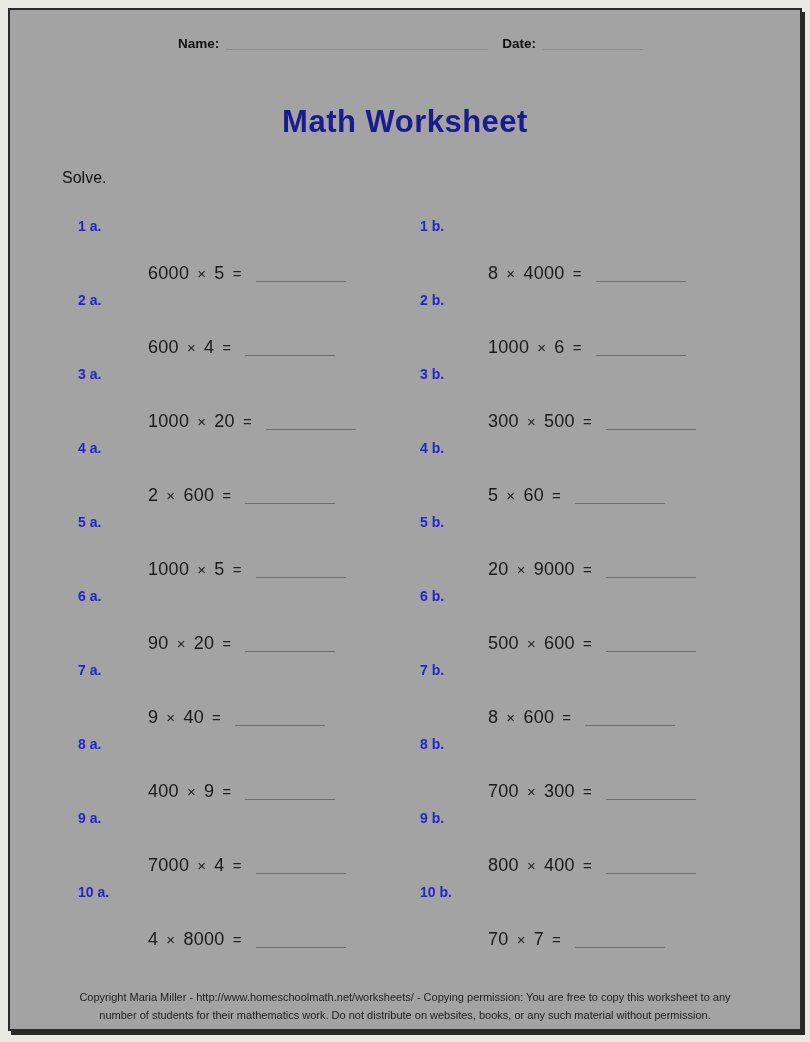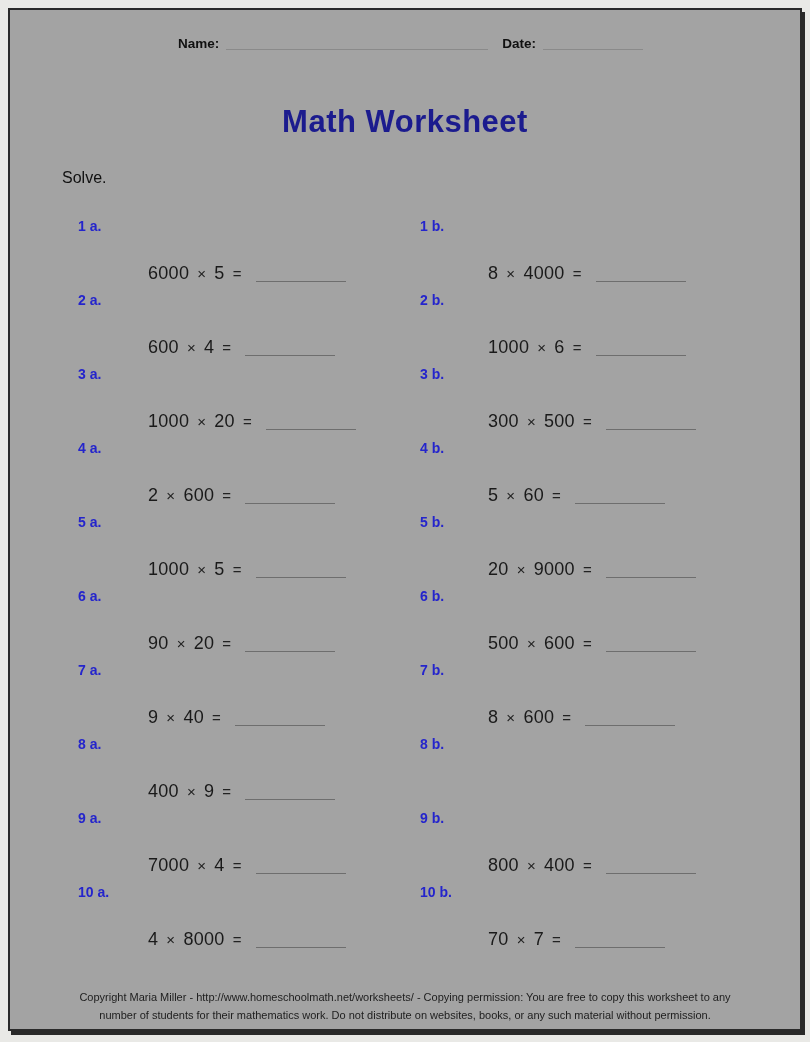--- a/index.html
+++ b/index.html
@@ -188,20 +188,21 @@
       <div class="prow">
         <span class="plabel label-a">7 a.</span>
         <span class="pexpr expr-a"><span class="factor1">9</span><span class="times-sign">×</span><span class="factor2">40</span><span class="equals-sign">=</span><span class="answer-blank"></span></span>
         <span class="plabel label-b">7 b.</span>
         <span class="pexpr expr-b"><span class="factor1">8</span><span class="times-sign">×</span><span class="factor2">600</span><span class="equals-sign">=</span><span class="answer-blank"></span></span>
       </div>
       <div class="prow">
         <span class="plabel label-a">8 a.</span>
         <span class="pexpr expr-a"><span class="factor1">400</span><span class="times-sign">×</span><span class="factor2">9</span><span class="equals-sign">=</span><span class="answer-blank"></span></span>
         <span class="plabel label-b">8 b.</span>
+        <span class="pexpr expr-b"><span class="factor1">700</span><span class="times-sign">×</span><span class="factor2">300</span><span class="equals-sign">=</span><span class="answer-blank"></span></span>
       </div>
       <div class="prow">
         <span class="plabel label-a">9 a.</span>
         <span class="pexpr expr-a"><span class="factor1">7000</span><span class="times-sign">×</span><span class="factor2">4</span><span class="equals-sign">=</span><span class="answer-blank"></span></span>
         <span class="plabel label-b">9 b.</span>
         <span class="pexpr expr-b"><span class="factor1">800</span><span class="times-sign">×</span><span class="factor2">400</span><span class="equals-sign">=</span><span class="answer-blank"></span></span>
       </div>
       <div class="prow">
         <span class="plabel label-a">10 a.</span>
         <span class="pexpr expr-a"><span class="factor1">4</span><span class="times-sign">×</span><span class="factor2">8000</span><span class="equals-sign">=</span><span class="answer-blank"></span></span>

